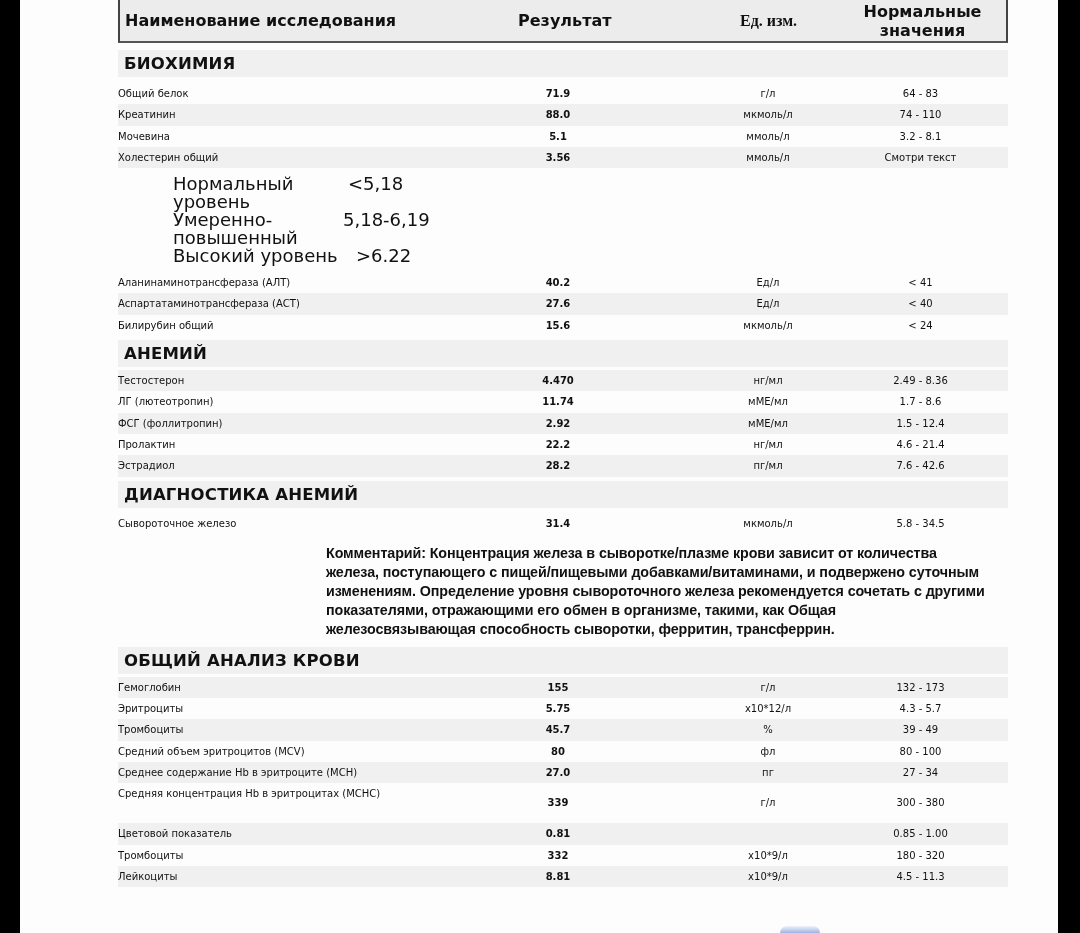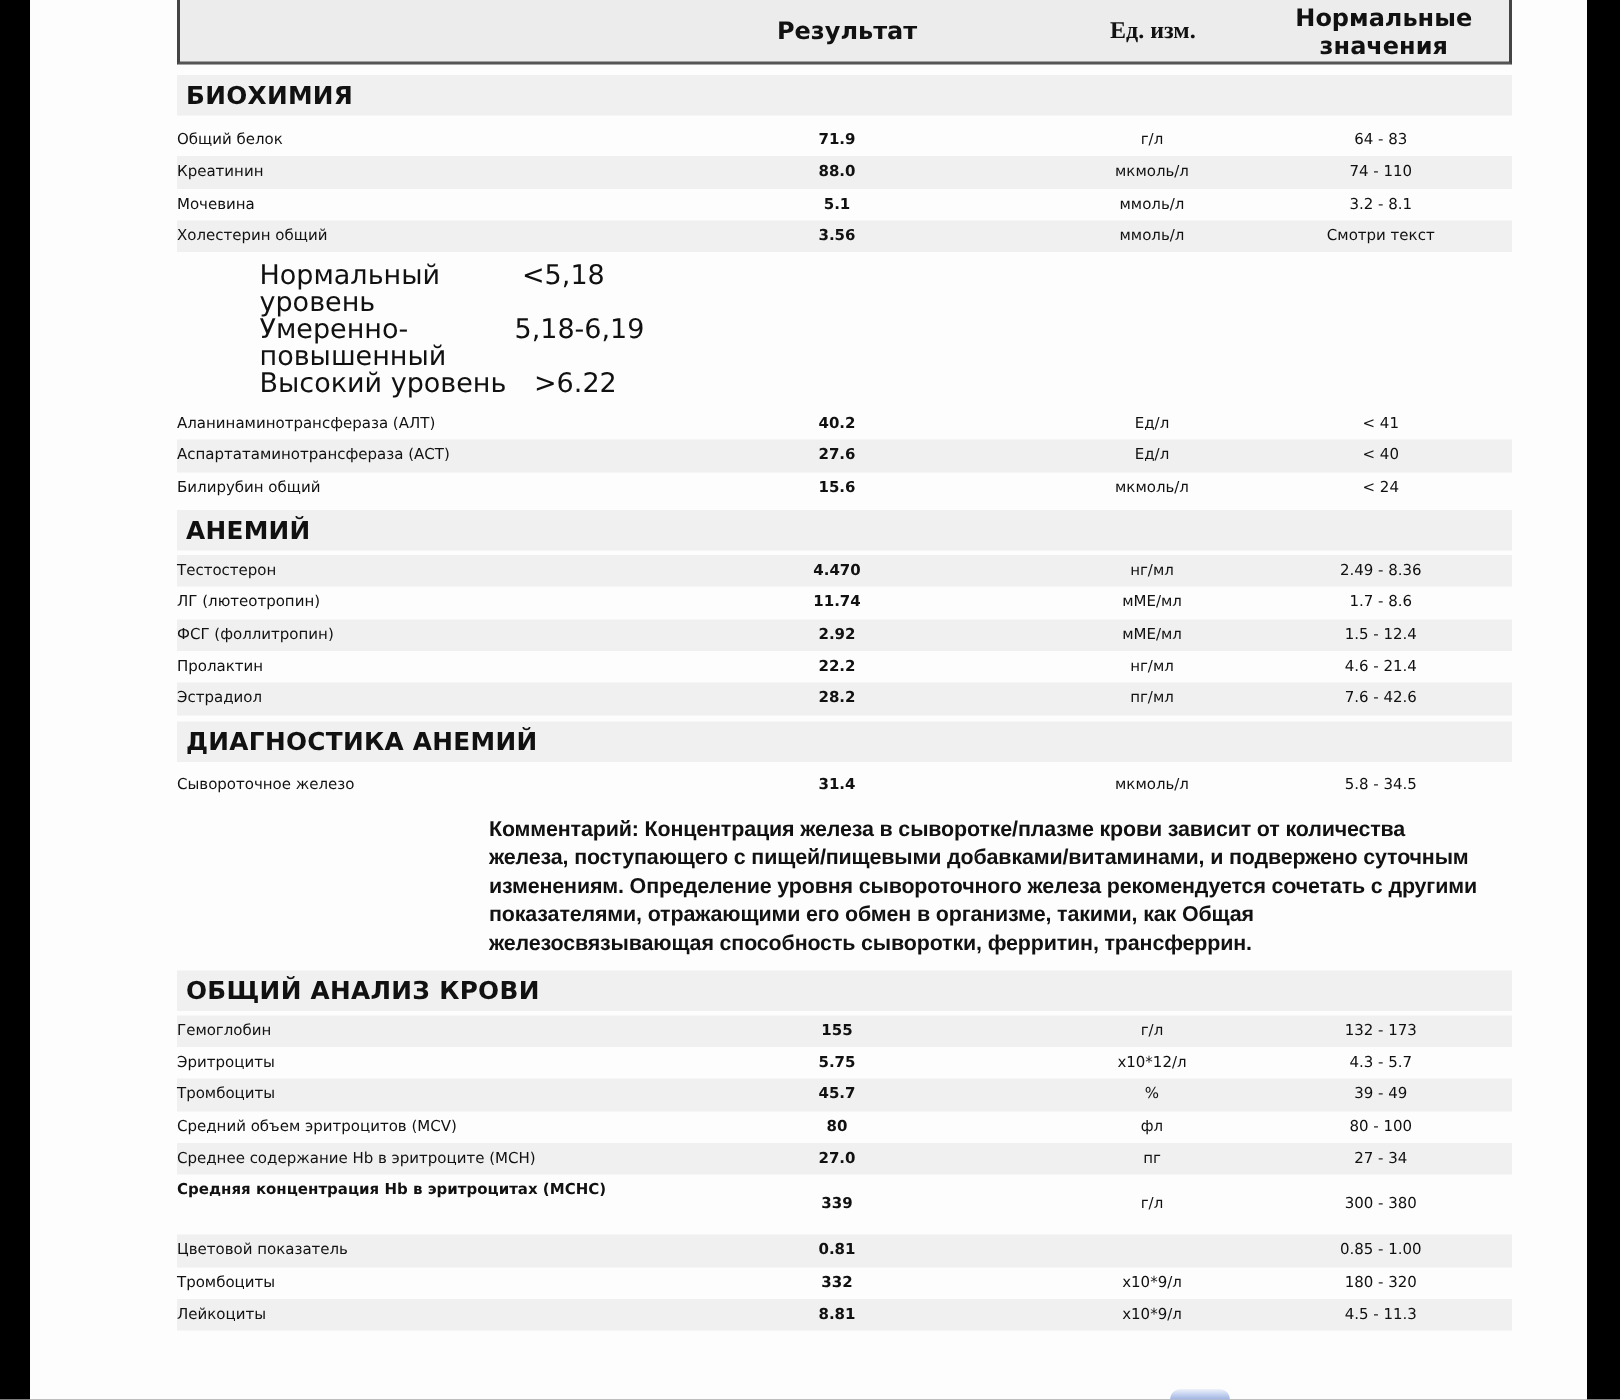--- a/index.html
+++ b/index.html
@@ -36,21 +36,21 @@
     .row {
       position:relative; height:21.3px; font-size:10px; line-height:21.3px;
     }
     .row.alt { background:#f0f0f0; }
     .row.tall { height:40px; line-height:18px; }
     .cell { position:absolute; top:0; }
     .c-name { left:0; width:380px; white-space:nowrap; }
     .c-result { left:380px; width:120px; text-align:center; font-weight:bold; }
     .c-unit { left:570px; width:160px; text-align:center; }
     .c-norm { left:715px; width:175px; text-align:center; }
-    .row.tall .c-name { top:2px; white-space:normal; width:340px;font-weight:bold; }
+    .row.tall .c-name { top:2px; white-space:normal; width:340px; }
     .row.tall .c-result, .row.tall .c-unit, .row.tall .c-norm { line-height:40px; }
     .note {
       padding-left:55px; font-size:18px; line-height:18px; padding-top:7px; padding-bottom:7px;
     }
     .note-line { display:flex; }
     .note-label { width:175px; }
     .note-val { }
     .comment {
       margin-left:208px; margin-top:10px; width:660px;
       font-weight:bold; font-size:14.3px; line-height:19px; font-family:"Liberation Sans", sans-serif;
@@ -63,20 +63,21 @@
       background:linear-gradient(#eef2fb,#9fb3e3); border-radius:20px 20px 0 0;
     }
   </style>
 </head>
 <body>
 
 <div class="page">
   <div class="table">
 
     <div class="header">
+      <div class="h h-name">Наименование исследования</div>
       <div class="h h-result">Результат</div>
       <div class="h h-unit">Ед. изм.</div>
       <div class="h h-norm">Нормальные значения</div>
     </div>
 
     <div class="section-title">БИОХИМИЯ</div>
     <div class="spacer"></div>
     <div class="row">
       <div class="cell c-name">Общий белок</div>
       <div class="cell c-result">71.9</div>

